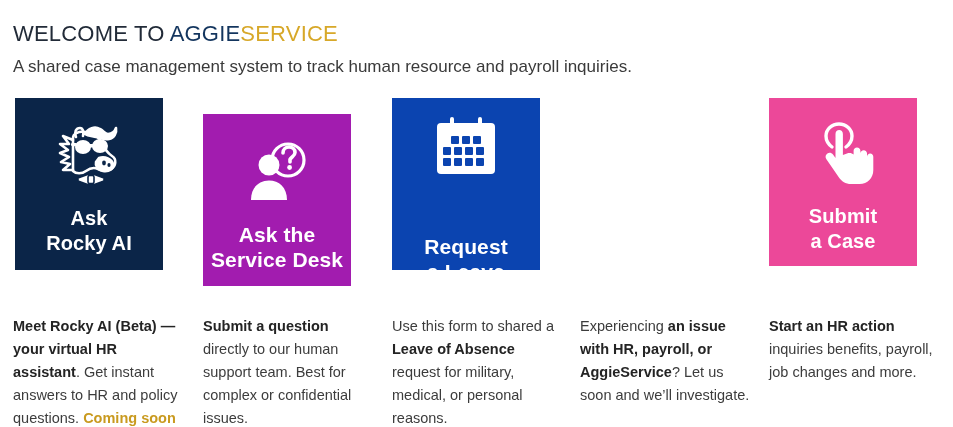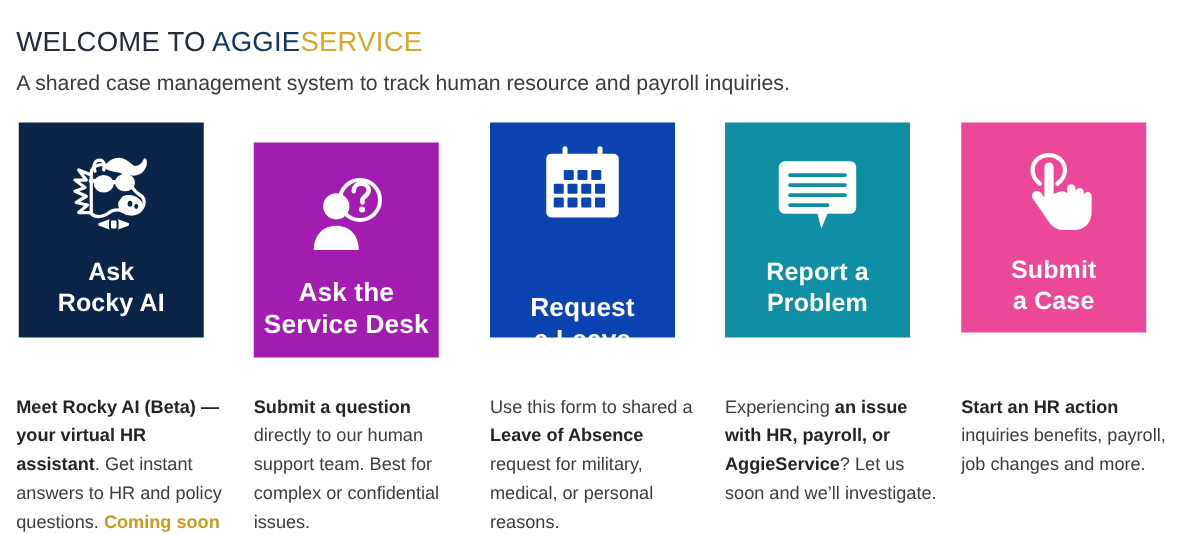--- a/index.html
+++ b/index.html
@@ -211,35 +211,20 @@
             <rect x="25" y="44" width="8" height="8" rx="1"></rect>
             <rect x="36" y="44" width="8" height="8" rx="1"></rect>
             <rect x="47" y="44" width="8" height="8" rx="1"></rect>
           </g>
         </svg>
       </div>
       <div class="card-title">Request
 a Leave</div>
     </div>
 
-    <div class="card card-4">
-      <div class="card-icon">
-        <svg width="74" height="66" viewBox="0 0 74 66" fill="none" xmlns="http://www.w3.org/2000/svg">
-          <path d="M6 10 C6 7.3 8.2 5 11 5 L63 5 C65.8 5 68 7.3 68 10 L68 42 C68 44.8 65.8 47 63 47 L45 47 L40 59 L37 47 L11 47 C8.2 47 6 44.8 6 42 Z" fill="#ffffff"></path>
-          <g stroke="#0e8fa4" stroke-width="3" stroke-linecap="round">
-            <line x1="15" y1="16" x2="59" y2="16"></line>
-            <line x1="15" y1="24" x2="59" y2="24"></line>
-            <line x1="15" y1="32" x2="59" y2="32"></line>
-            <line x1="15" y1="40" x2="45" y2="40"></line>
-          </g>
-        </svg>
-      </div>
-      <div class="card-title">Report a
-Problem</div>
-    </div>
 
     <div class="card card-5">
       <div class="card-icon">
         <svg width="74" height="66" viewBox="0 0 74 66" fill="none" xmlns="http://www.w3.org/2000/svg">
 
           <path d="M26 25 C22 22 20 18 20 14 C20 7.4 25.8 2 33 2 C40.2 2 46 7.4 46 14 C46 18 44 22 40 25" fill="none" stroke="#ffffff" stroke-width="3.4" stroke-linecap="round"></path>
 
           <path d="M29.5 12 C29.5 9.6 31.1 8 33.2 8 C35.3 8 36.9 9.6 36.9 12 L36.9 33 L41 31.5 C43.5 30.6 46 31 47.6 32.6 L47.6 28.8 C47.6 26.8 49.1 25.4 51 25.4 C52.9 25.4 54.4 26.8 54.4 28.8 L54.4 31.6 C54.4 29.7 55.9 28.3 57.7 28.3 C59.6 28.3 61 29.7 61 31.6 L61 34.8 C61 32.9 62.5 31.6 64.2 31.6 C66 31.6 67.3 33 67.3 34.8 L67.3 48 C67.3 56 61.5 62 53.6 62 L45 62 C39.6 62 35.6 59.4 32.8 55.2 L20.4 37.2 C19 35.2 19.4 32.6 21.4 31.4 C23.3 30.2 25.6 30.7 27 32.5 L29.5 36 Z" fill="#ffffff"></path>
         </svg>
       </div>

